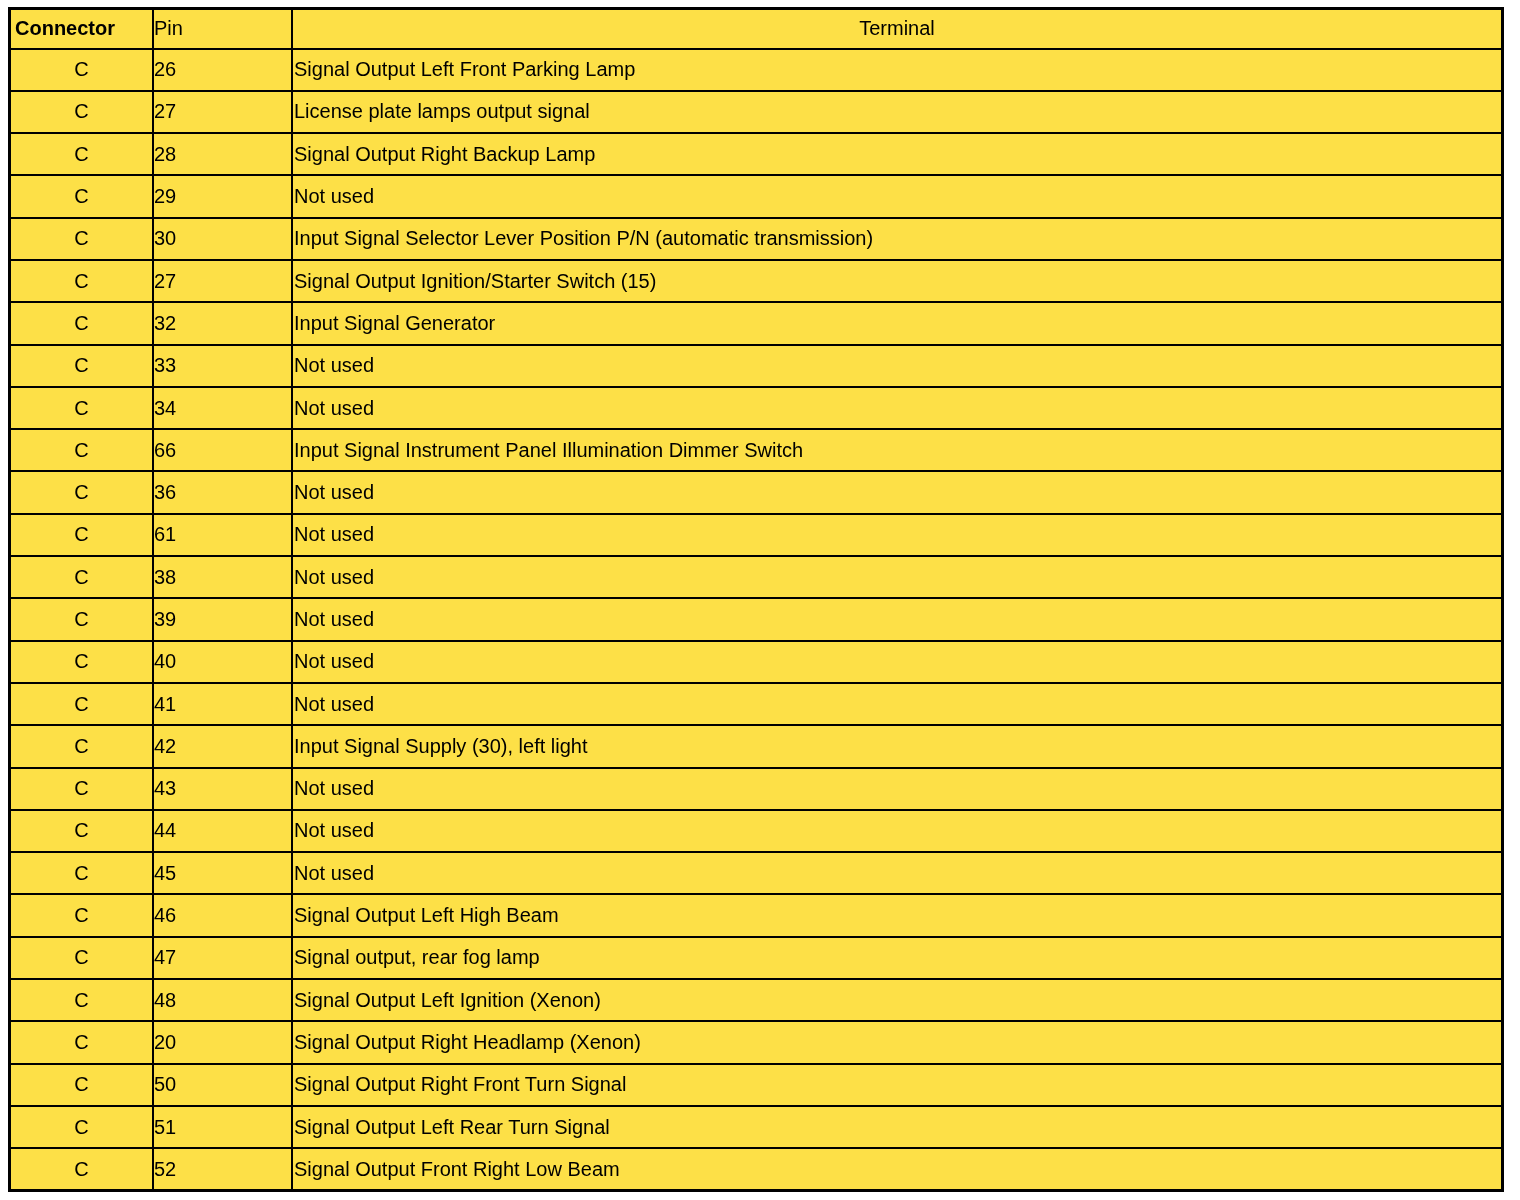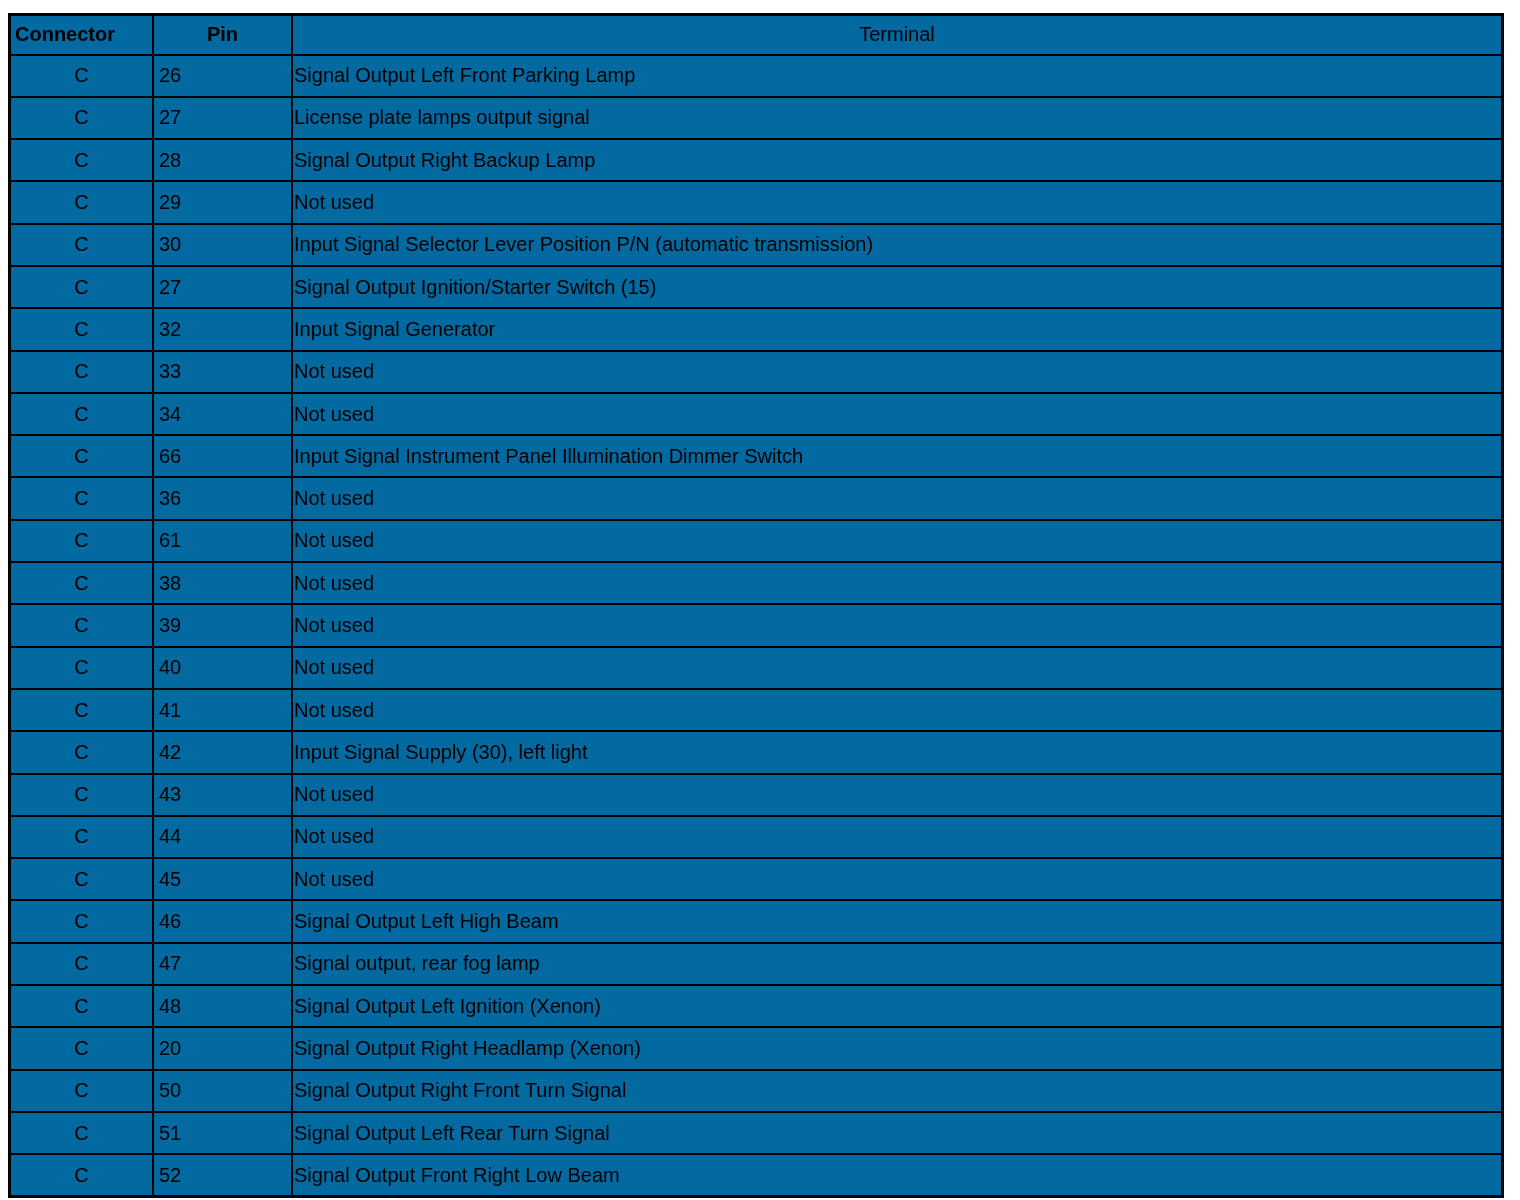--- a/index.html
+++ b/index.html
@@ -7,25 +7,25 @@
     padding: 0;
     background: #ffffff;
     width: 1520px;
     height: 1200px;
     font-family: "Liberation Sans", "DejaVu Sans", sans-serif;
     -webkit-font-smoothing: none;
   }
   .pinout-table {
     position: absolute;
     left: 8px;
-    top: 13px;
+    top: 7px;
     width: 1496px;
     border-collapse: collapse;
     table-layout: fixed;
-    background: #0369a1;
+    background: #fde047;
     border: 3px solid #000000;
   }
   .pinout-table th,
   .pinout-table td {
     border: 2px solid #000000;
     font-size: 20px;
     color: #000000;
     overflow: hidden;
     white-space: nowrap;
     vertical-align: middle;
@@ -34,29 +34,29 @@
   .pinout-table thead tr { height: 40px; }
   .pinout-table tbody tr { height: 42.3px; }
   th.col-connector-h {
     width: 137px;
     text-align: left;
     padding-left: 4px;
     font-weight: bold;
   }
   th.col-pin-h {
     width: 137px;
-    text-align: center;
-    font-weight: bold;
+    text-align: left;
+    font-weight: normal;
   }
   th.col-terminal-h {
     text-align: center;
     font-weight: normal;
   }
   td.cell-connector { text-align: center; }
-  td.cell-pin { text-align: left; padding-left: 5px; }
+  td.cell-pin { text-align: left; }
   td.cell-terminal { text-align: left; padding-left: 1px; }
 </style>
 </head>
 <body>
 
 <table class="pinout-table">
   <thead>
     <tr>
       <th class="col-connector-h">Connector</th>
       <th class="col-pin-h">Pin</th>

